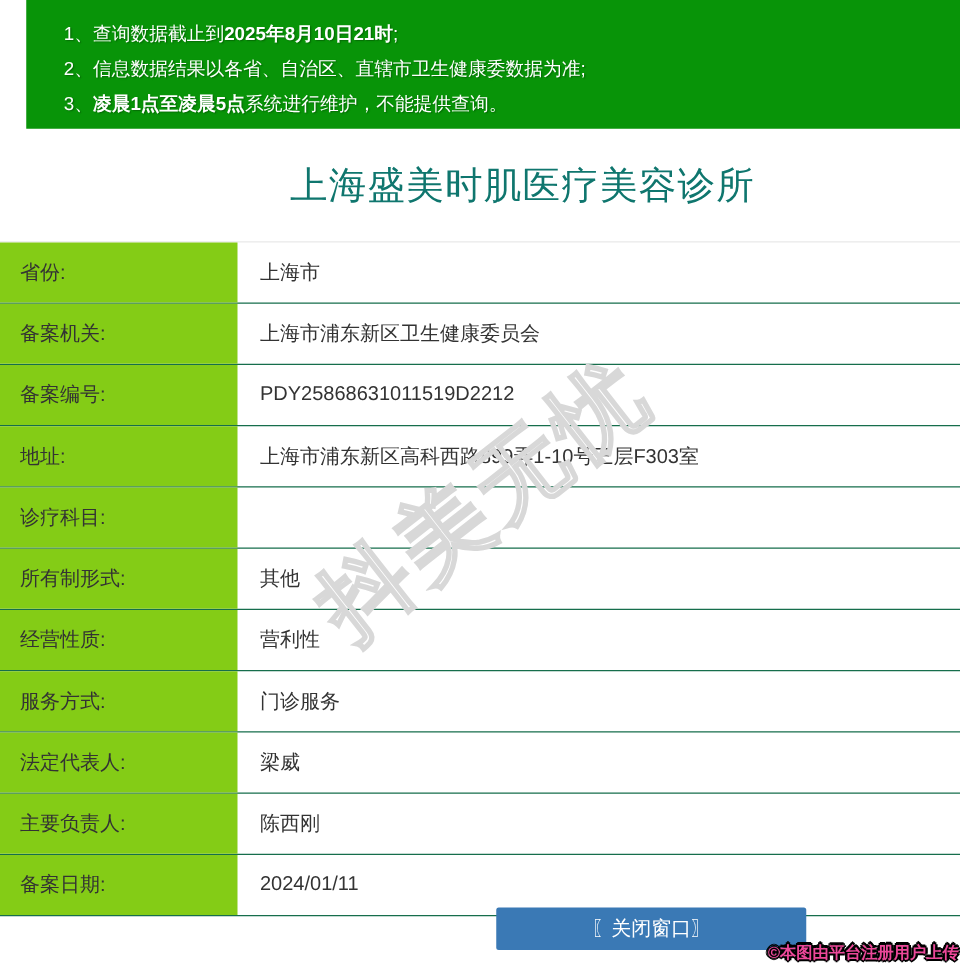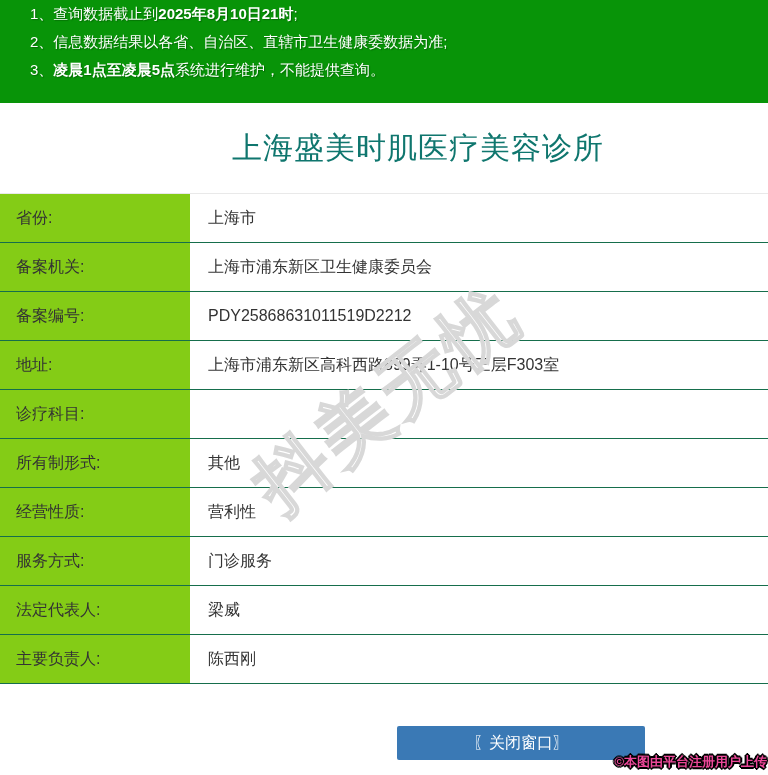--- a/index.html
+++ b/index.html
@@ -3,22 +3,23 @@
 <meta charset="utf-8">
 <style>
   html,body{margin:0;padding:0;background:#fff;}
   .screen{
     position:relative;width:768px;height:775px;background:#ffffff;overflow:hidden;
     font-family:"Liberation Sans","DejaVu Sans",sans-serif;color:#333;
   }
   
   .notice-bar{
     height:103px;box-sizing:border-box;background:#089408;color:#ffffff;
-    padding:0 10px 0 30px;font-size:15px;line-height:28px;
+    padding:14px 10px 0 30px;font-size:15px;line-height:28px;
     text-shadow:1px 1px 1px rgba(0,60,0,.45);
+    margin-left:21px;
   }
   .notice-line{white-space:nowrap;}
   .notice-line .bold{font-weight:bold;}
   
   .title-wrap{height:90px;display:flex;align-items:center;}
   .page-title{
     width:100%;padding-left:232px;box-sizing:border-box;
     font-size:30px;color:#0f766e;letter-spacing:1px;
   }
   
@@ -97,20 +98,24 @@
       <div class="cell-value">门诊服务</div>
     </div>
     <div class="row">
       <div class="cell-label">法定代表人:</div>
       <div class="cell-value">梁威</div>
     </div>
     <div class="row">
       <div class="cell-label">主要负责人:</div>
       <div class="cell-value">陈西刚</div>
     </div>
+    <div class="row">
+      <div class="cell-label">备案日期:</div>
+      <div class="cell-value">2024/01/11</div>
+    </div>
   </div>
 
   <div class="wm-diagonal">抖美无忧</div>
 
   <button class="close-btn">〖关闭窗口〗</button>
 
   <div class="wm-credit">©本图由平台注册用户上传</div>
 
 </div>
 

